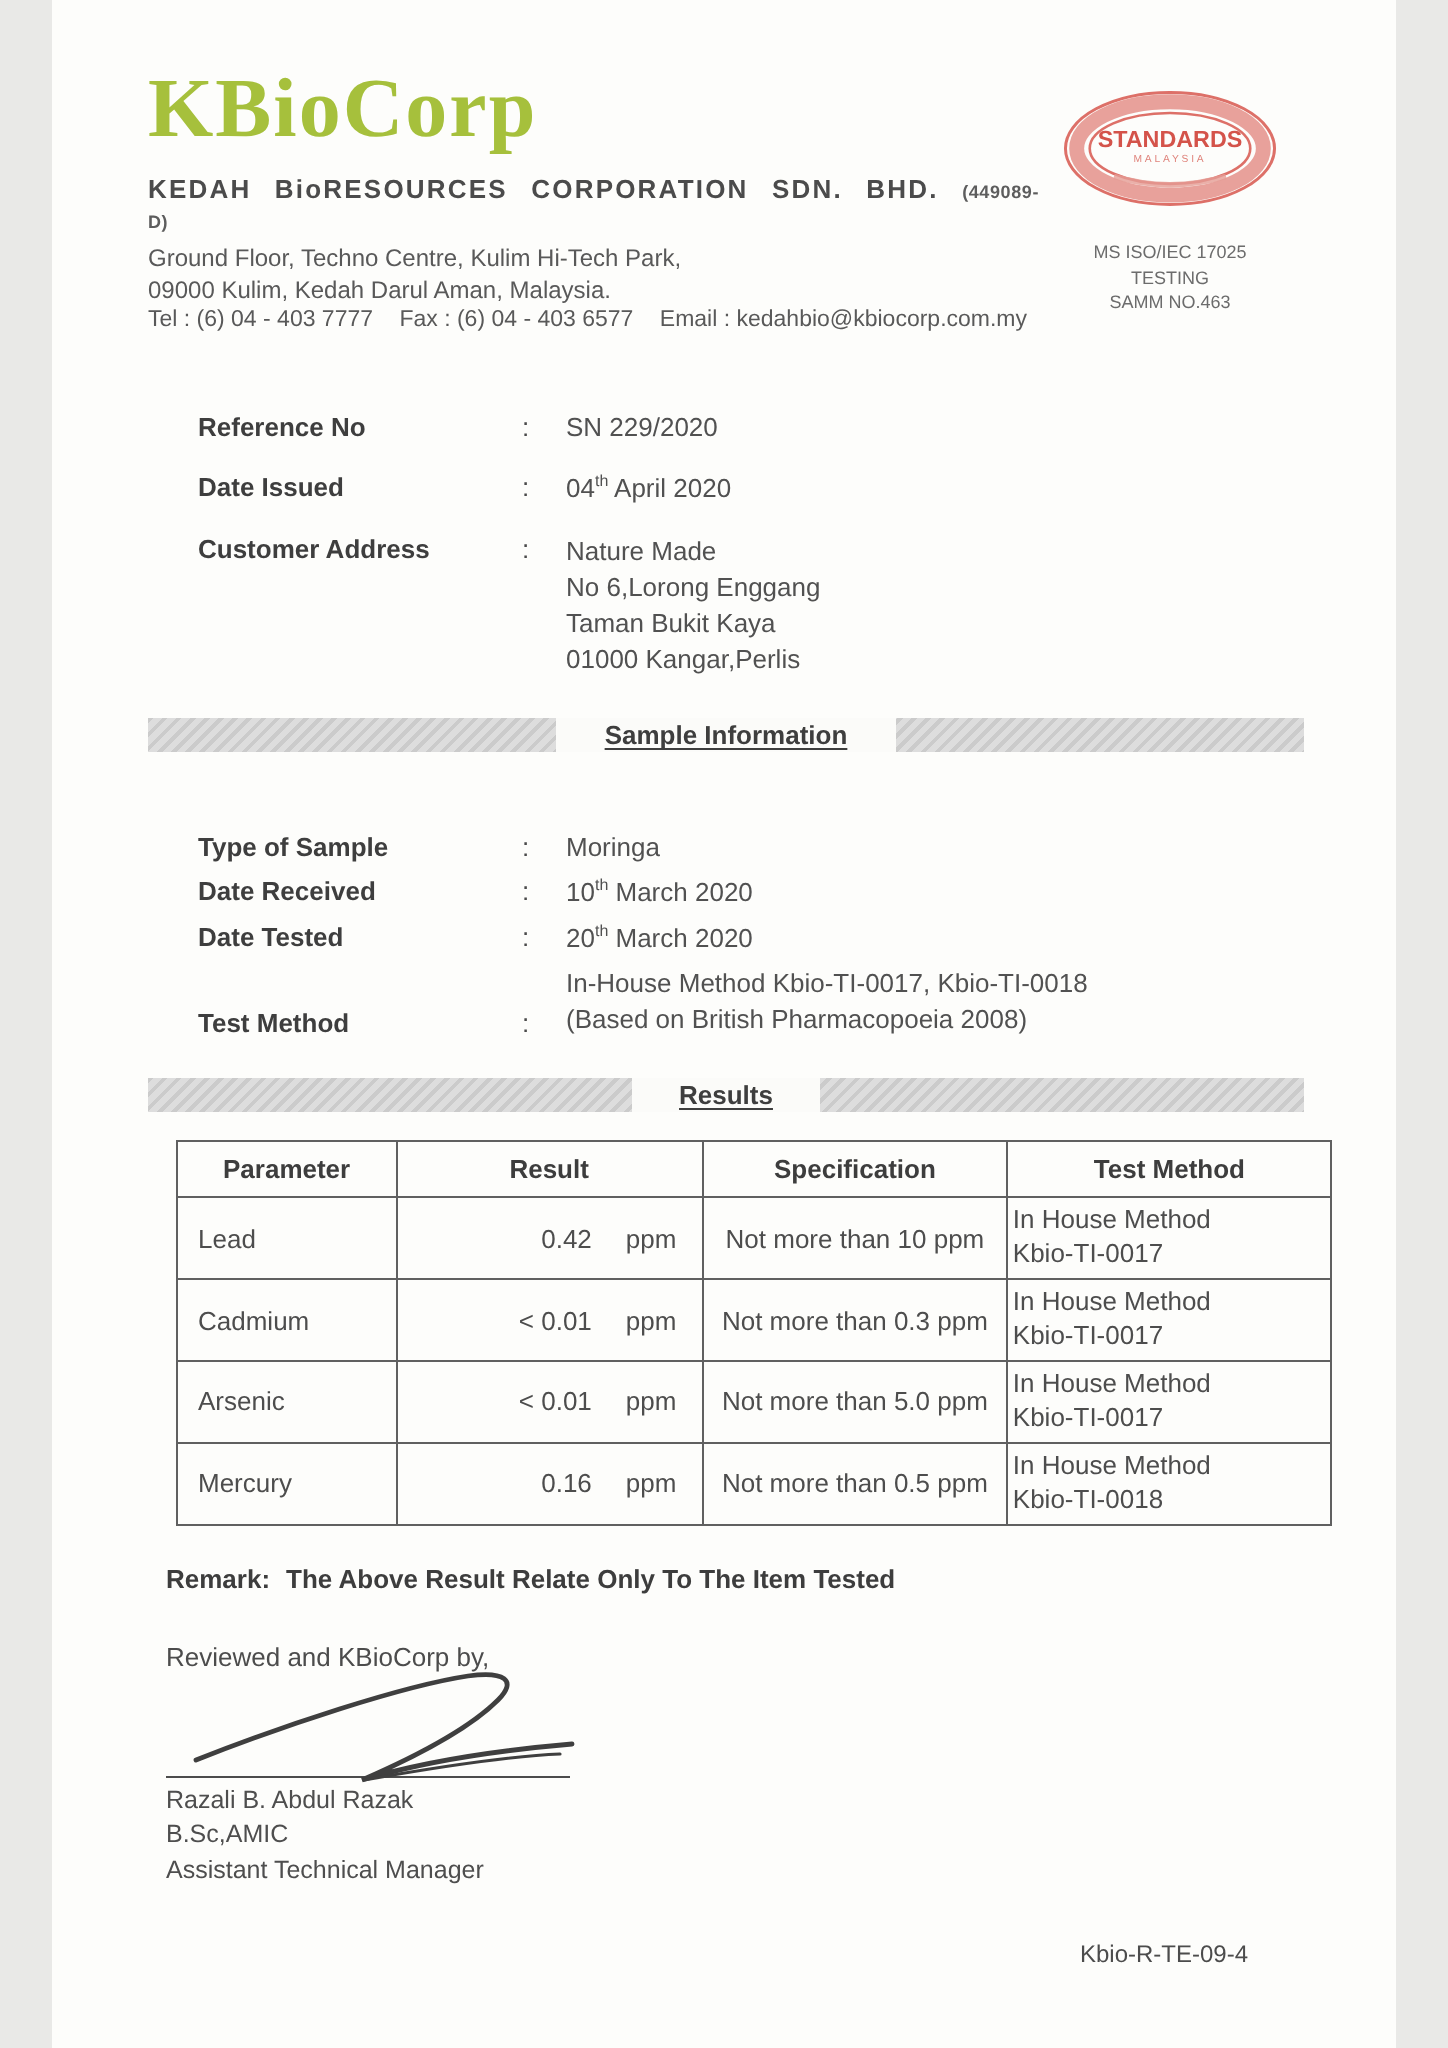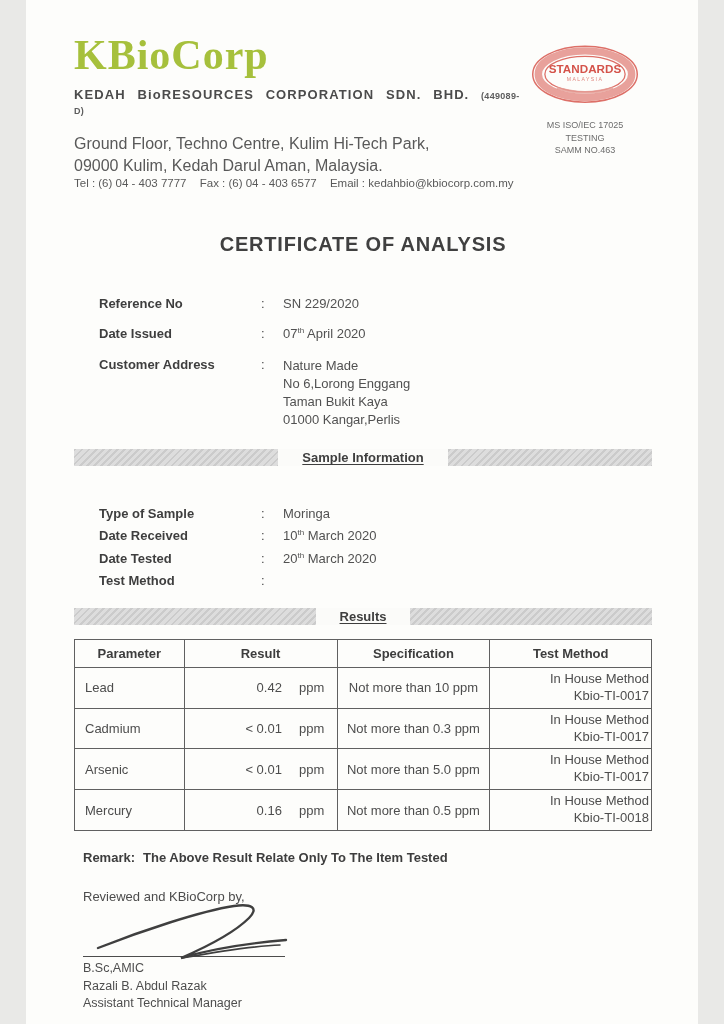--- a/index.html
+++ b/index.html
@@ -16,21 +16,21 @@
 
   
   .header { display: flex; justify-content: space-between; align-items: flex-start; }
   .logo {
     font-family: "Liberation Serif", serif;
     font-weight: bold; font-size: 42px; line-height: 1;
     color: #a6c03c; letter-spacing: 1px;
   }
   .company-line { margin-top: 11px; font-size: 13px; font-weight: bold; color: #4b4b4b; letter-spacing: 1.1px; word-spacing: 7px; }
   .company-reg { font-size: 9px; letter-spacing: 0.3px; word-spacing: 0; color: #5d5d5d; }
-  .address { font-size: 16px; color: #595959; line-height: 1.35; margin-top: 16px; }
+  .address { font-size: 12px; color: #595959; line-height: 1.35; margin-top: 4px; }
   .contact { font-size: 11.5px; color: #595959; margin-top: 1px; }
   .contact span { margin-right: 10px; }
 
   .stamp-block { width: 122px; flex-shrink: 0; text-align: center; margin-top: 8px; margin-right: 6px; }
   .accred { font-size: 9px; color: #6c6c6c; line-height: 1.4; margin-top: 3px; }
 
   
   .title { text-align: center; font-size: 20px; font-weight: bold; letter-spacing: 0.8px; color: #404040; margin-top: 44px; }
 
   
@@ -51,29 +51,29 @@
     background: repeating-linear-gradient(135deg, #cbcbcb 0 2px, #dddddd 2px 5px);
     display: flex; align-items: center; justify-content: center;
   }
   .band-label {
     background: #fbfbf9; padding: 0 24px; line-height: 17px;
     font-size: 13px; font-weight: bold; color: #3e3e3e;
     text-decoration: underline; text-underline-offset: 2px;
   }
 
   
-  .results-table { width: 100%; border-collapse: collapse; margin-top: 14px; font-size: 13px; }
+  .results-table { width: 100%; border-collapse: collapse; margin-top: 14px; font-size: 13px; margin-left: 14px; }
   .results-table th, .results-table td { border: 1.6px solid #606060; }
   .results-table th { font-weight: bold; color: #3d3d3d; padding: 6px 4px; }
   .param-cell { text-align: left; padding: 8px 4px 8px 10px; color: #4d4d4d; }
   .result-cell { text-align: center; color: #4d4d4d; padding-left: 36px; }
   .rv { display: inline-block; min-width: 50px; text-align: right; }
   .ru { display: inline-block; margin-left: 17px; }
   .spec-cell { text-align: center; color: #4d4d4d; }
-  .method-cell { text-align: right; line-height: 1.3; padding: 3px 2px; color: #4d4d4d; }
+  .method-cell { text-align: left; line-height: 1.3; padding: 3px 2px; color: #4d4d4d; }
 
   
   .remark { margin-top: 19px; padding-left: 9px; font-size: 13px; font-weight: bold; color: #3d3d3d; }
   .remark .remark-text { margin-left: 8px; }
   .reviewed { margin-top: 24px; padding-left: 9px; font-size: 13px; color: #4c4c4c; }
   .signature { display: block; margin: -6px 0 0 12px; }
   .sig-line { width: 202px; border-bottom: 1.6px solid #4c4c4c; margin-left: 9px; margin-top: -8px; }
   .approver { padding-left: 9px; font-size: 12.5px; line-height: 1.4; margin-top: 3px; color: #4e4e4e; }
 
   
@@ -112,32 +112,31 @@
         <path d="M 30 49 Q 60 58 90 49" fill="none" stroke="#e59c95" stroke-width="3" opacity="0.8"></path>
       </svg>
       <div class="accred">
         <div>MS ISO/IEC 17025</div>
         <div>TESTING</div>
         <div>SAMM NO.463</div>
       </div>
     </div>
   </div>
 
-  <div class="title">CERTIFICATE OF ANALYSIS</div>
 
   <div class="fields">
     <div class="field-row">
       <span class="field-label">Reference No</span>
       <span class="colon">:</span>
       <span class="field-value">SN 229/2020</span>
     </div>
     <div class="field-row">
       <span class="field-label">Date Issued</span>
       <span class="colon">:</span>
-      <span class="field-value"><span>07</span><sup>th</sup><span> April 2020</span></span>
+      <span class="field-value"><span>04</span><sup>th</sup><span> April 2020</span></span>
     </div>
     <div class="field-row">
       <span class="field-label">Customer  Address</span>
       <span class="colon">:</span>
       <span class="field-value value-lines">
         <div>Nature Made</div>
         <div>No 6,Lorong Enggang</div>
         <div>Taman Bukit Kaya</div>
         <div>01000 Kangar,Perlis</div>
       </span>
@@ -160,20 +159,24 @@
       <span class="field-value"><span>10</span><sup>th</sup><span> March 2020</span></span>
     </div>
     <div class="field-row">
       <span class="field-label">Date Tested</span>
       <span class="colon">:</span>
       <span class="field-value"><span>20</span><sup>th</sup><span> March 2020</span></span>
     </div>
     <div class="field-row">
       <span class="field-label align-end">Test Method</span>
       <span class="colon align-end">:</span>
+      <span class="field-value value-lines">
+        <div>In-House Method Kbio-TI-0017, Kbio-TI-0018</div>
+        <div>(Based on British Pharmacopoeia 2008)</div>
+      </span>
     </div>
   </div>
 
   <div class="band">
     <span class="band-label">Results</span>
   </div>
 
   <table class="results-table">
     <colgroup>
       <col style="width:19%">
@@ -235,20 +238,20 @@
 
   <div class="reviewed">Reviewed and KBioCorp by,</div>
 
   <svg class="signature" width="240" height="66" viewBox="0 0 240 66">
     <path d="M 12 50 C 55 33, 115 13, 148 8 C 166 5.5, 173 10, 163 20 C 148 35, 118 50, 95 60 C 125 51, 165 45, 200 42" fill="none" stroke="#3f3f3f" stroke-width="2.4" stroke-linecap="round"></path>
     <path d="M 96 60 C 130 54, 168 48, 194 47" fill="none" stroke="#3f3f3f" stroke-width="1.6" stroke-linecap="round"></path>
   </svg>
   <div class="sig-line"></div>
 
   <div class="approver">
+    <div>Razali B. Abdul Razak</div>
     <div>B.Sc,AMIC</div>
-    <div>Razali B. Abdul Razak</div>
     <div>Assistant Technical Manager</div>
   </div>
 
   <div class="doc-code">Kbio-R-TE-09-4</div>
 
 </div>
 
 </body></html>

